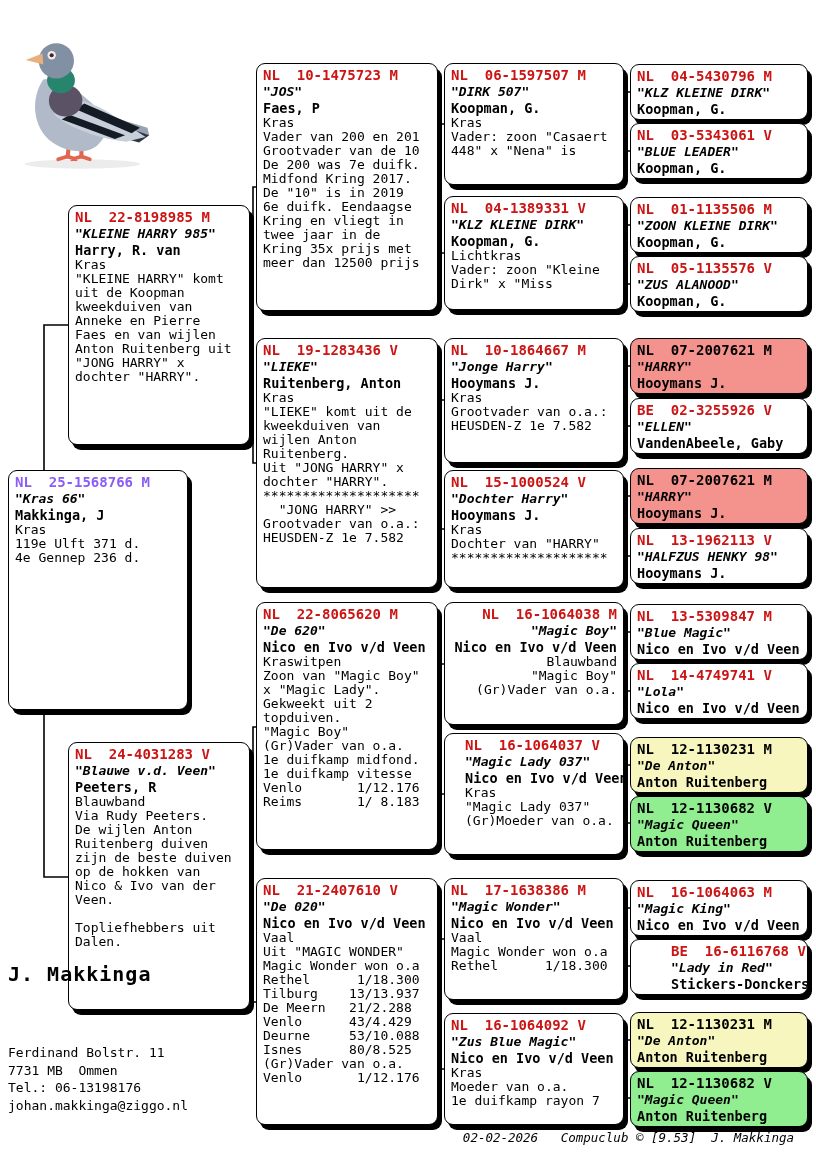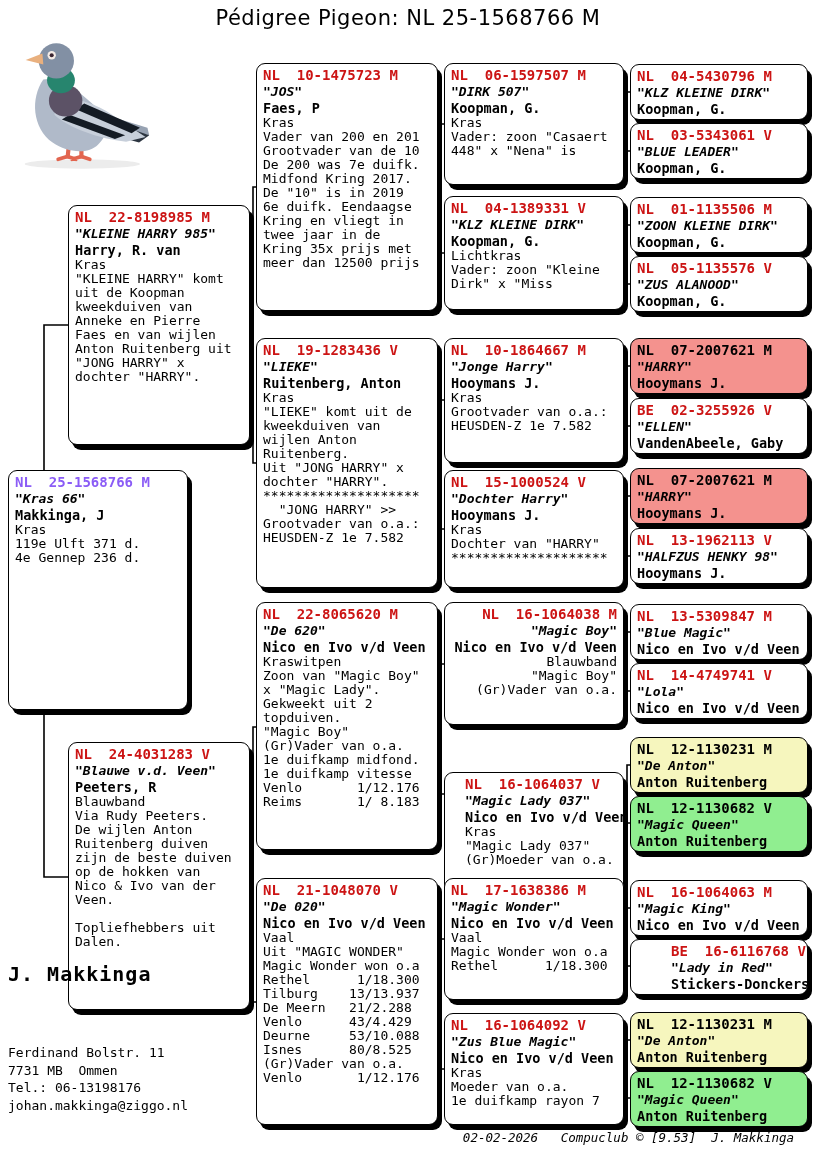--- a/index.html
+++ b/index.html
@@ -21,21 +21,20 @@
   .fancier-address{position:absolute;left:8px;top:1044px;font-size:13px;line-height:17.5px;
                    white-space:pre;}
   .stamp{position:absolute;right:22px;top:1130px;font-size:12.5px;font-style:italic;
          white-space:pre;}
 </style>
 </head>
 <body>
 
 <div id="page">
 
-  <div class="title">Pédigree Pigeon: NL  25-1568766 M</div>
 
   <svg id="pigeon" viewBox="0 0 170 160">
     <ellipse cx="80" cy="151" rx="62" ry="5" fill="#ececec"></ellipse>
     <polygon points="85,92 150,112 152,120 88,106" fill="#97a2b2"></polygon>
     <polygon points="88,98 152,120 141,128 88,113" fill="#2c3540"></polygon>
     <path d="M66,126 L64,145 M79,128 L79,145" stroke="#e2654f" stroke-width="4.5" fill="none"></path>
     <path d="M54,146 L64,143 L73,146 M69,146 L79,143 L88,146" stroke="#e2654f" stroke-width="4" stroke-linecap="round" fill="none"></path>
     <path d="M38,60 C24,80 26,112 48,128 C64,139 86,141 97,130 C109,120 108,102 95,90 C78,74 56,56 38,60 Z" fill="#b0bac9"></path>
     <path d="M52,84 C72,76 98,88 118,102 L148,122 L127,127 C99,124 64,112 50,98 Z" fill="#c7cfda"></path>
     <polygon points="82,86 142,112 133,118 73,92" fill="#141b24"></polygon>
@@ -148,21 +147,21 @@
 Gekweekt uit 2
 topduiven.
 "Magic Boy"
 (Gr)Vader van o.a.
 1e duifkamp midfond.
 1e duifkamp vitesse
 Venlo       1/12.176
 Reims       1/ 8.183</div>
   </div>
   <div class="pbox" style="left: 256px; top: 878px; width: 182px; height: 247px; background-color: rgb(255, 255, 255);">
-    <div class="ring" style="color: rgb(204, 20, 20);">NL  21-1048070 V</div>
+    <div class="ring" style="color: rgb(204, 20, 20);">NL  21-2407610 V</div>
     <div class="pname">"De 020"</div>
     <div class="powner">Nico en Ivo v/d Veen</div>
     <div class="pbody">Vaal
 Uit "MAGIC WONDER"
 Magic Wonder won o.a
 Rethel      1/18.300
 Tilburg    13/13.937
 De Meern   21/2.288
 Venlo      43/4.429
 Deurne     53/10.088
@@ -204,21 +203,21 @@
 ********************</div>
   </div>
   <div class="pbox" style="left: 444px; top: 602px; width: 180px; height: 123px; background-color: rgb(255, 255, 255); text-align: right;">
     <div class="ring" style="color: rgb(204, 20, 20);">NL  16-1064038 M</div>
     <div class="pname">"Magic Boy"</div>
     <div class="powner">Nico en Ivo v/d Veen</div>
     <div class="pbody">Blauwband
 "Magic Boy"
 (Gr)Vader van o.a.</div>
   </div>
-  <div class="pbox" style="left: 444px; top: 772px; width: 180px; height: 122px; background-color: rgb(255, 255, 255); padding-left: 20px;">
+  <div class="pbox" style="left: 444px; top: 733px; width: 180px; height: 122px; background-color: rgb(255, 255, 255); padding-left: 20px;">
     <div class="ring" style="color: rgb(204, 20, 20);">NL  16-1064037 V</div>
     <div class="pname">"Magic Lady 037"</div>
     <div class="powner">Nico en Ivo v/d Veen</div>
     <div class="pbody">Kras
 "Magic Lady 037"
 (Gr)Moeder van o.a.</div>
   </div>
   <div class="pbox" style="left: 444px; top: 878px; width: 180px; height: 122px; background-color: rgb(255, 255, 255);">
     <div class="ring" style="color: rgb(204, 20, 20);">NL  17-1638386 M</div>
     <div class="pname">"Magic Wonder"</div>

